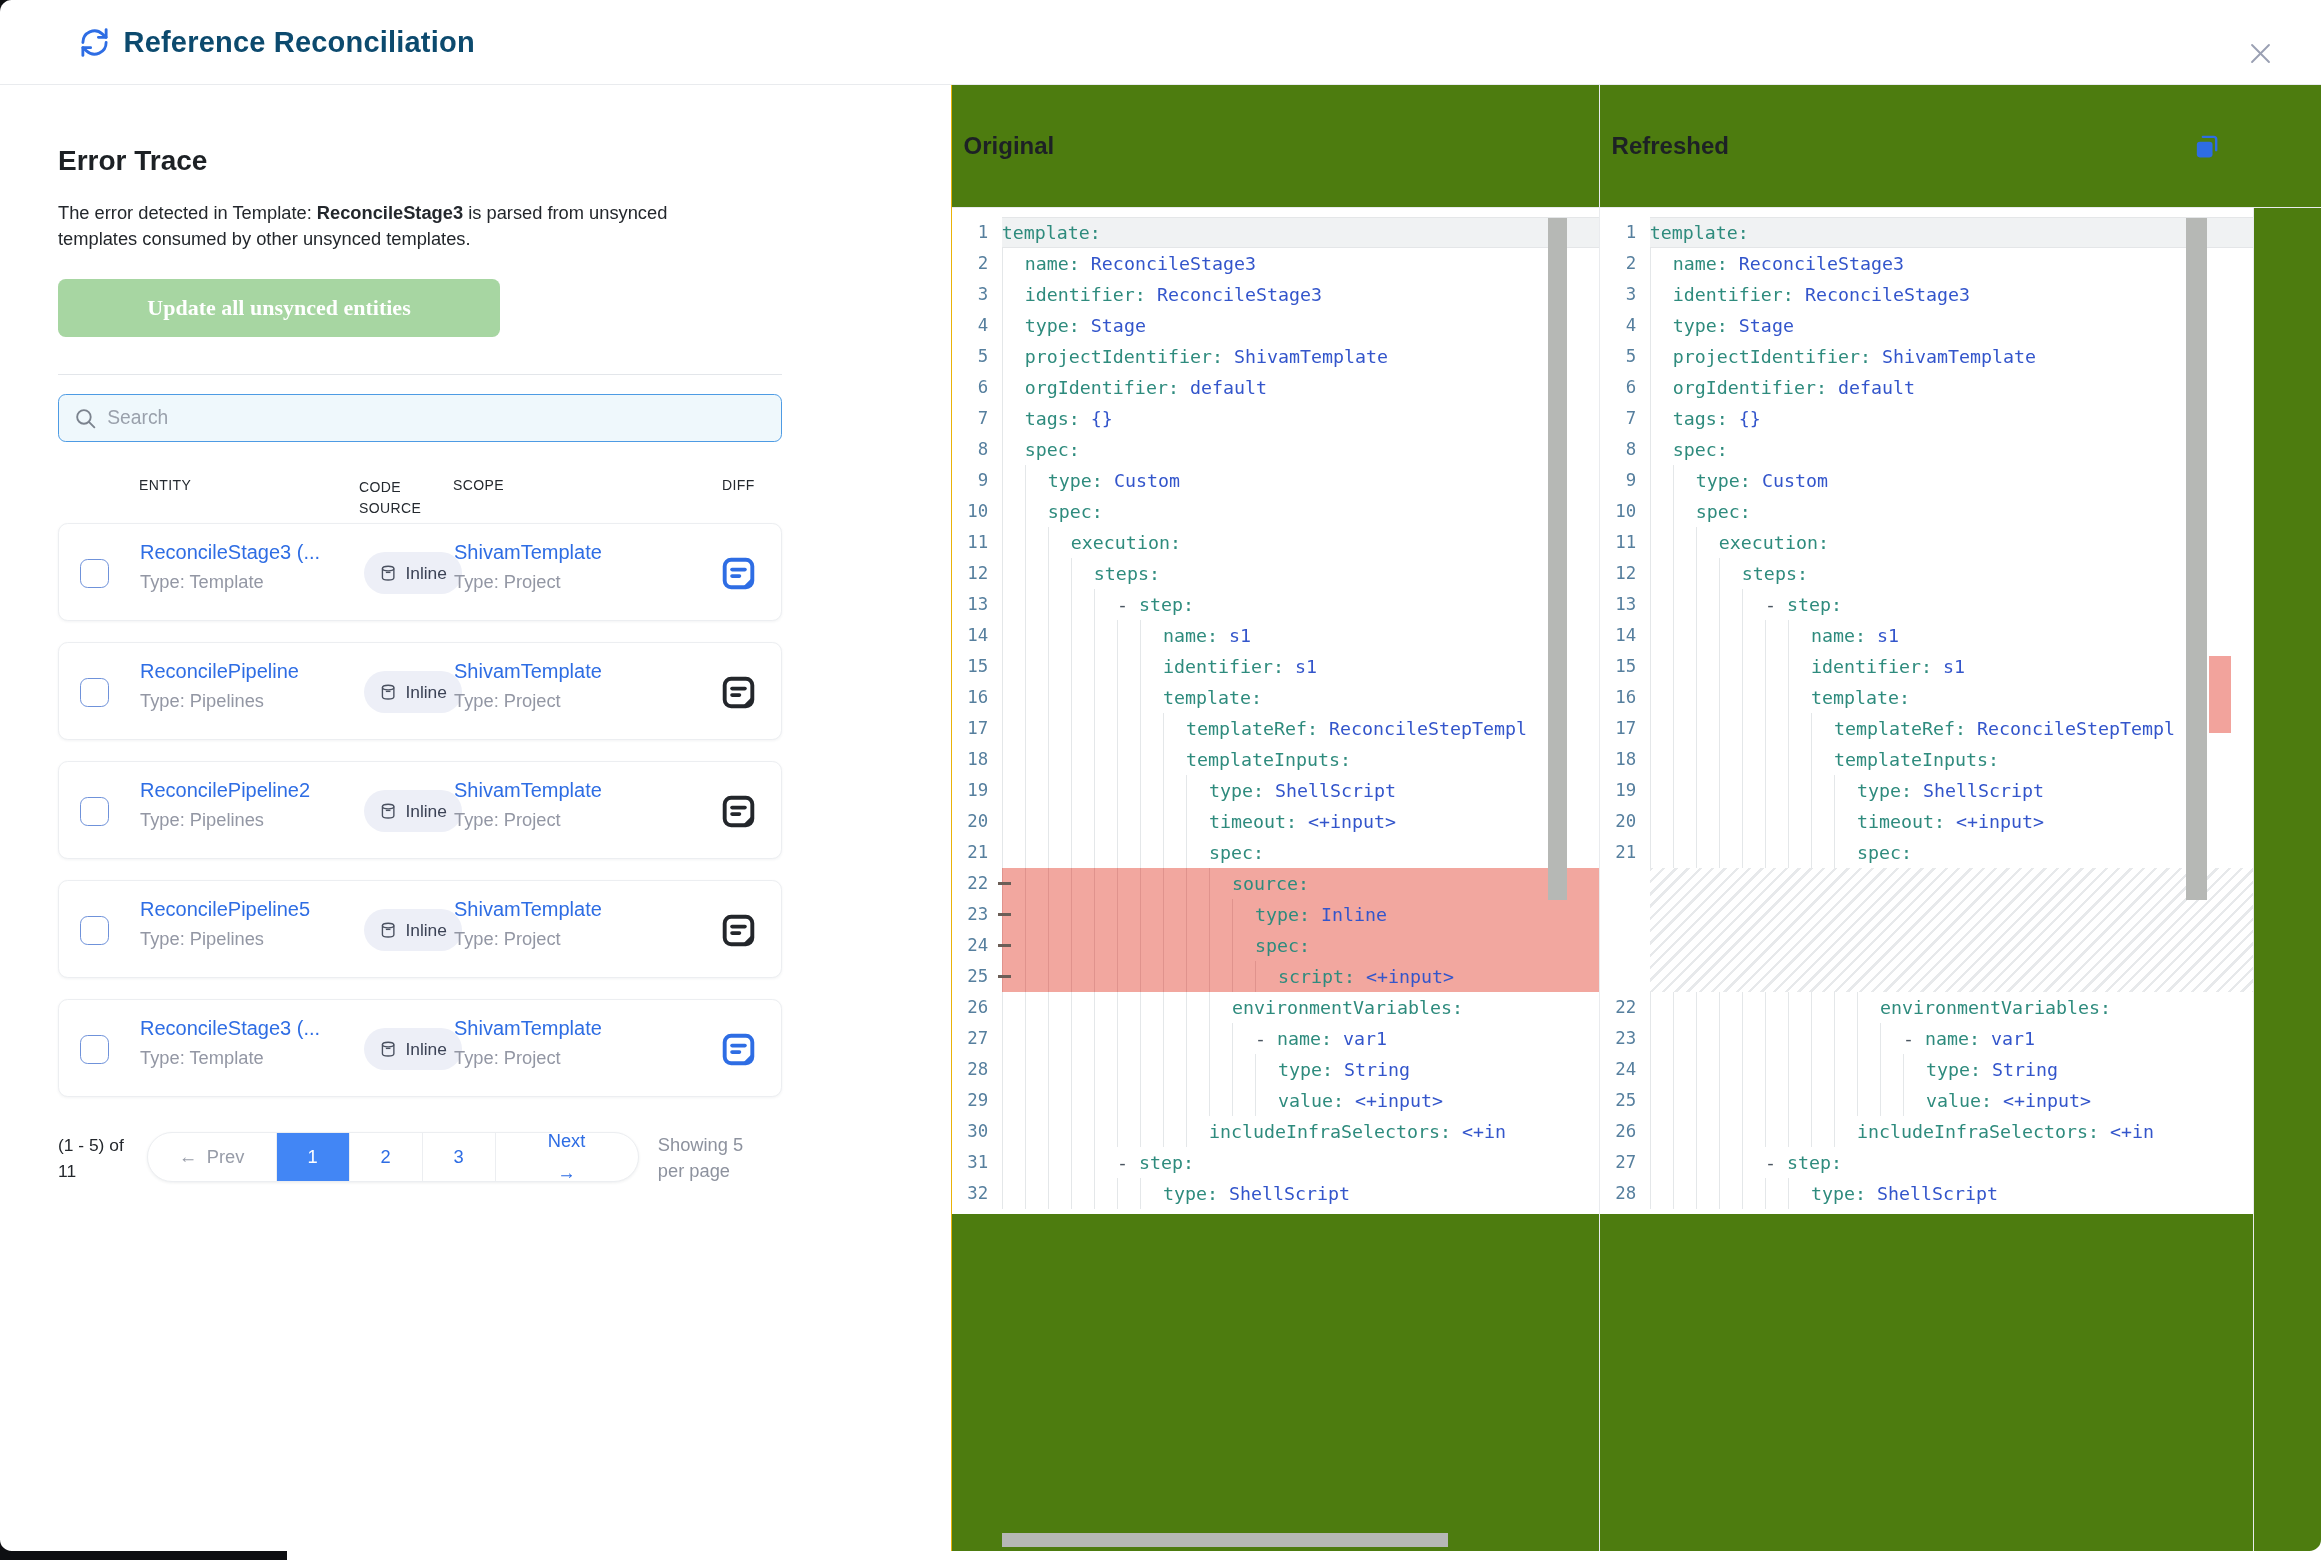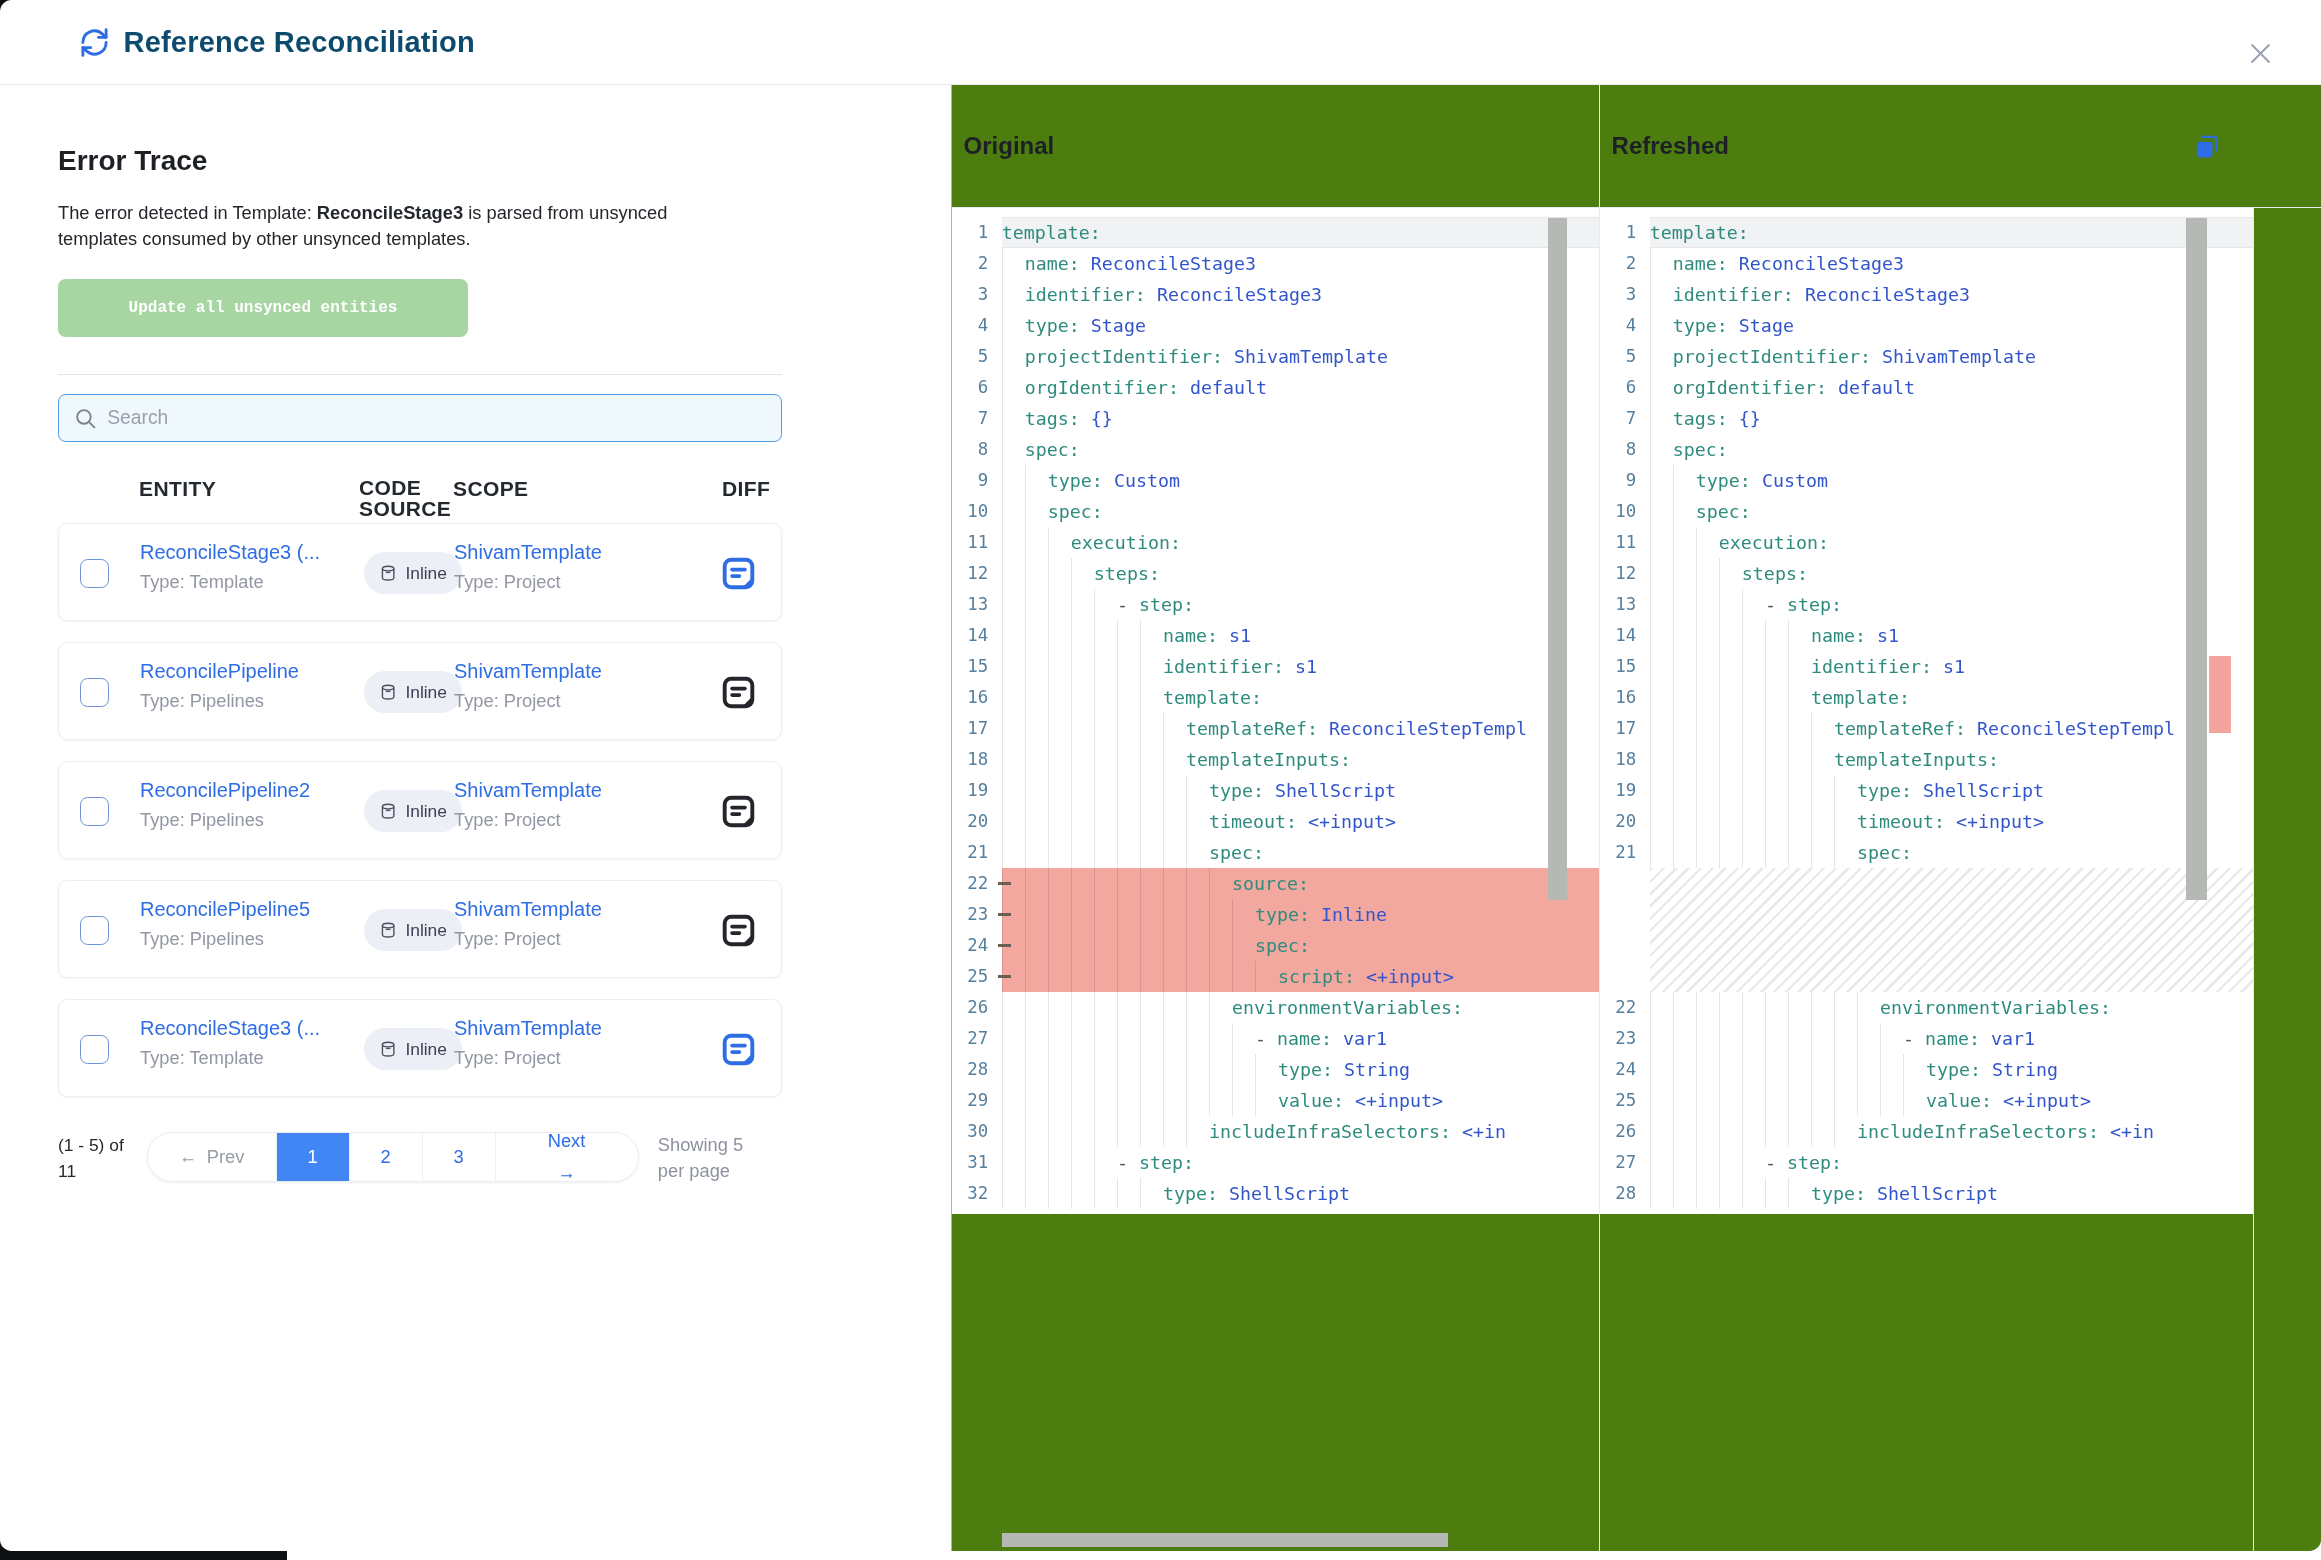--- a/index.html
+++ b/index.html
@@ -14,32 +14,32 @@
   .hdr h1 { font-size:29px; font-weight:bold; color:#0c4a6e; margin-left:13.5px; letter-spacing:0.2px; }
   .sync-ic { width:31px; height:31px; }
   .close-btn { position:absolute; right:46px; top:39px; width:29px; height:29px; cursor:pointer; }
 
   
   .left { position:absolute; left:0; top:85px; width:951px; bottom:0; padding:60px 0 0 58px; }
   .left h2 { font-size:28px; font-weight:bold; color:#1d2125; }
   .left p { width:676px; font-size:18.3px; line-height:26px; color:#23272c; margin-top:23px; }
   .left p + p { margin-top:11.6px; }
   .left p b { font-weight:bold; }
-  .update-btn { margin-top:27px; width:410px; height:58px; border:none; border-radius:7.7px;
-                background:#a7d6a2; color:#ffffff; font-size:16px; font-weight:bold;
-                font-family:Liberation Mono, monospace; }
+  .update-btn { margin-top:27px; width:442px; height:58px; border:none; border-radius:7.7px;
+                background:#a7d6a2; color:#ffffff; font-size:22px; font-weight:bold;
+                font-family:Liberation Serif, serif; }
   .divider { margin-top:37px; width:724px; border-top:1px solid #e3e6ea; }
   .search { margin-top:19.3px; width:724px; height:48px; border:1.9px solid #4d9be4; border-radius:7.7px;
             background:#eff8fc; display:flex; align-items:center; padding:0 13.5px; gap:9.7px; }
   .search input { flex:1; border:none; outline:none; background:transparent; font-size:19.3px; color:#333;
                   font-family:"Liberation Sans",sans-serif; }
   .search input::placeholder { color:#9aa1ac; }
 
   .thead { position:relative; width:724px; height:52px; margin-top:29px; }
-  .thead span { position:absolute; top:5.8px; font-size:21px; font-weight:bold; color:#24292f; letter-spacing:0.4px; }
+  .thead span { position:absolute; top:5.8px; font-size:14px; font-weight:normal; color:#24292f; letter-spacing:0.4px; }
   .h-entity { left:81px; } .h-code { left:301px; width:97px; line-height:21px; }
   .h-scope { left:395px; } .h-diff { left:664px; }
 
   .row-card { position:relative; width:724px; height:98px; background:#fff; border:1px solid #eceef1;
               border-radius:9.7px; margin-bottom:21px; box-shadow:0 1px 2.9px rgba(40,50,70,.06); }
   .cb { position:absolute; left:21px; top:35px; width:29px; height:29px; background:#fff;
         border:1.9px solid #6f92da; border-radius:7.7px; }
   .cellcol { position:absolute; top:16.4px; }
   .cellcol .lnk { font-size:20px; color:#2e6de4; display:block; }
   .cellcol .sub { font-size:18.3px; color:#9397a4; display:block; margin-top:7.7px; }

